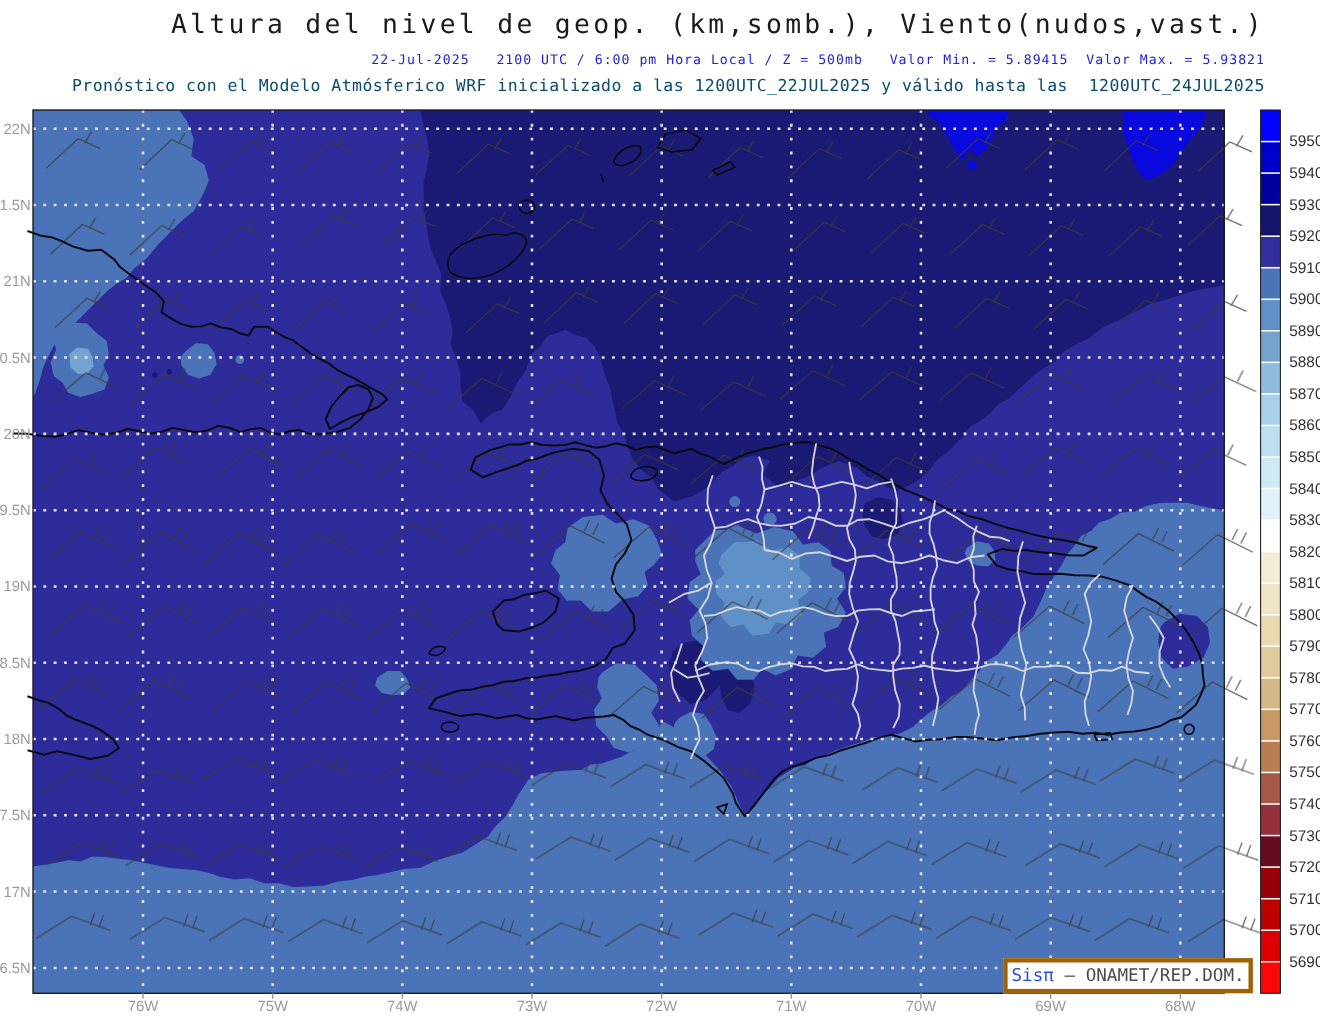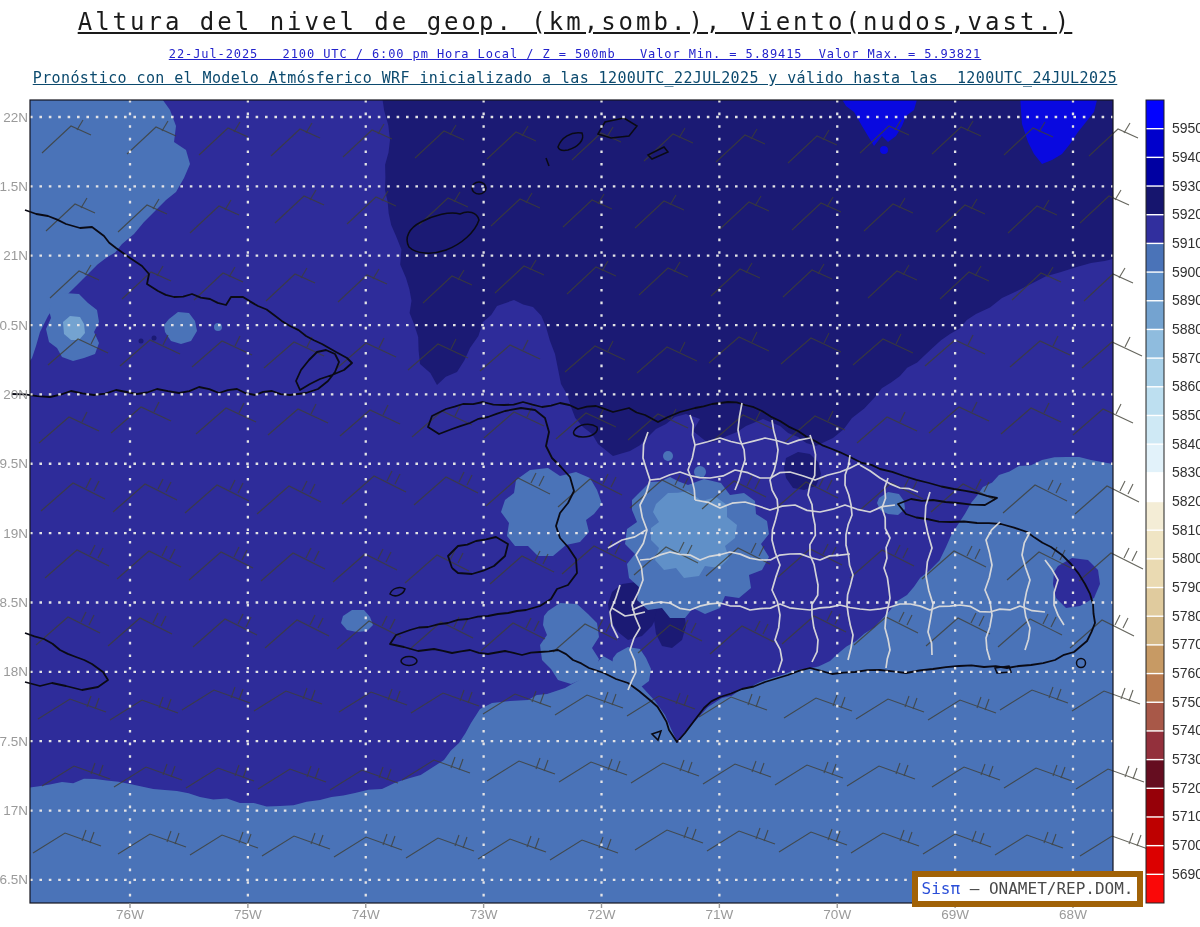--- a/index.html
+++ b/index.html
@@ -1,24 +1,24 @@
 <!DOCTYPE html>
 <html><head>
 <meta charset="utf-8">
 <style>
   html,body{margin:0;padding:0;background:#ffffff;}
   #page{position:relative;width:1200px;height:927px;background:#fff;overflow:hidden;
         font-family:"DejaVu Sans Mono",monospace;}
-  .hdr{position:absolute;left:0;width:1150px;text-align:center;white-space:pre;text-decoration:underline;}
+  .hdr{position:absolute;left:0;width:1150px;text-align:right;white-space:pre;}
   #title{top:8px;font-size:24px;letter-spacing:3px;color:#1a1a1a;}
   #sub1{top:47px;font-size:12px;letter-spacing:0.9px;color:#2323cc;}
   #sub2{top:69px;font-size:15px;letter-spacing:0.4px;color:#0c4a6e;}
   #map-svg{position:absolute;left:0;top:0;}
   #credit{position:absolute;left:912px;top:871px;width:219px;height:24px;background:#ffffff;
-          border:6px solid #a16207;font-size:16px;line-height:24px;text-align:center;
+          border:4px solid #a16207;font-size:16px;line-height:24px;text-align:center;
           color:#4a4a4a;white-space:pre;}
   #credit .sys{color:#2b4fd8;}
 </style>
 </head>
 <body>
 
 <div id="page">
   <div id="title" class="hdr">Altura del nivel de geop. (km,somb.), Viento(nudos,vast.)</div>
   <div id="sub1" class="hdr">22-Jul-2025   2100 UTC / 6:00 pm Hora Local / Z = 500mb   Valor Min. = 5.89415  Valor Max. = 5.93821</div>
   <div id="sub2" class="hdr">Pronóstico con el Modelo Atmósferico WRF inicializado a las 1200UTC_22JUL2025 y válido hasta las  1200UTC_24JUL2025</div>

